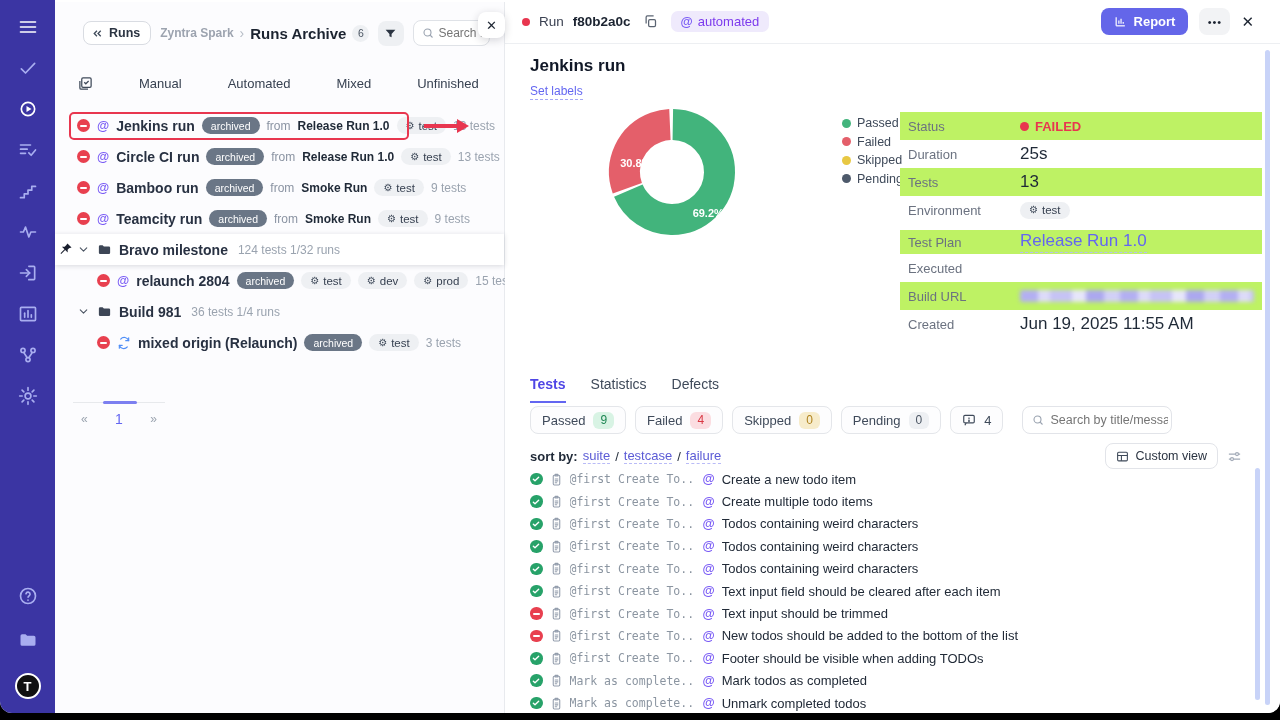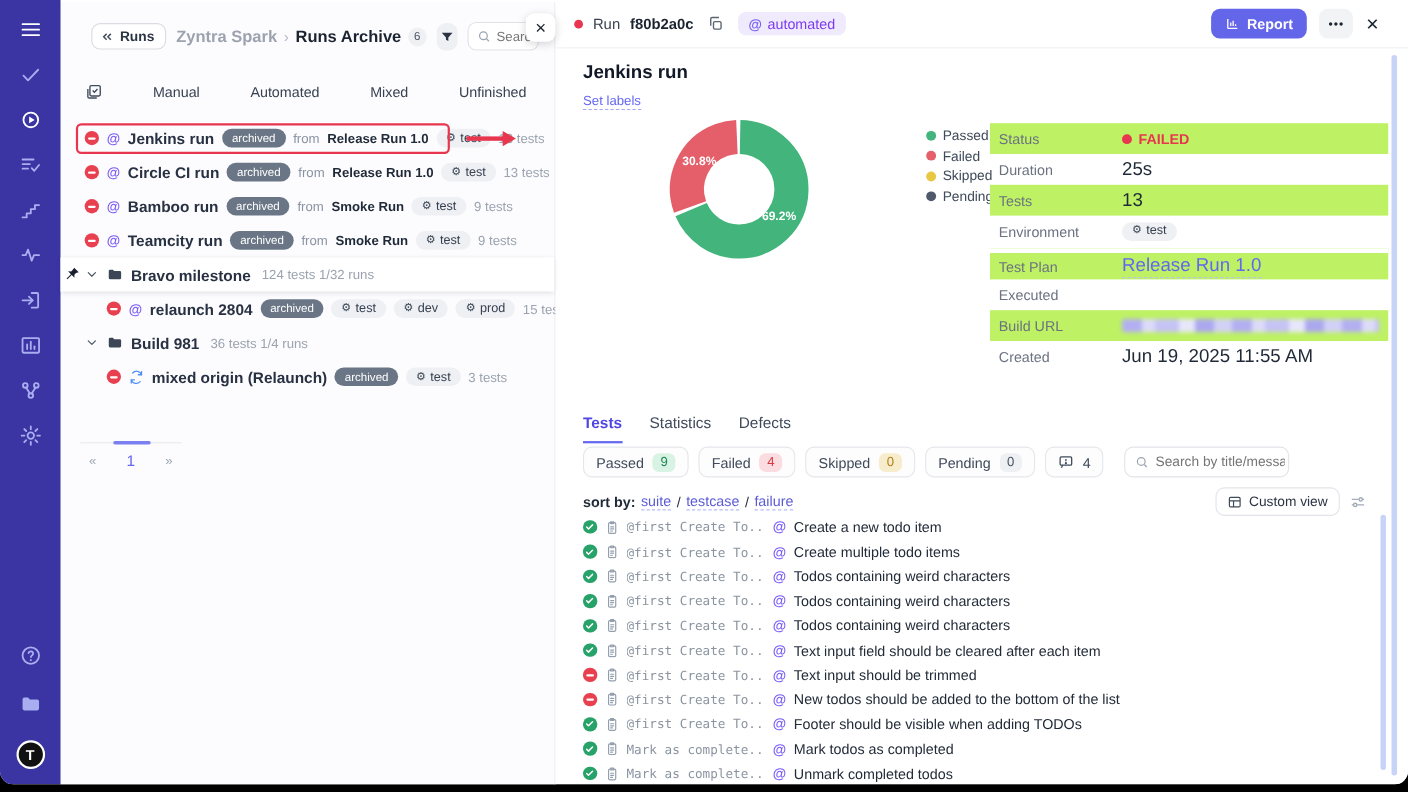--- a/index.html
+++ b/index.html
@@ -15,21 +15,21 @@
   .sb-icon.active { color:#ffffff; }
   .sb-icon.menu { color:#ffffff; }
   .avatar-t { width:26px; height:26px; border-radius:50%; background:#111; border:2px solid #fff; color:#fff; font-size:13px; font-weight:bold; display:flex; align-items:center; justify-content:center; }
 
   
   .left-panel { position:absolute; left:55px; top:2px; width:450px; height:100%; background:#fcfcfe; border-right:1px solid #e8eaee; }
   .lp-header { position:absolute; left:0; top:18px; width:100%; display:flex; align-items:center; padding:0 14px 0 28px; gap:9px; }
   .chip-back { display:flex; align-items:center; gap:5px; border:1px solid #d9dce2; background:#fff; border-radius:8px; padding:4px 10px 4px 7px; font-size:12.5px; font-weight:600; color:#2b3442; cursor:pointer; }
   .chip-back svg { width:13px; height:13px; color:#3f4a5a; }
   .breadcrumb { display:flex; align-items:center; gap:6px; white-space:nowrap; }
-  .bc-project { font-size:15px; font-weight:600; color:#9ca3af;text-align:right; }
+  .bc-project { font-size:12px; font-weight:600; color:#9ca3af;text-align:right; }
   .bc-sep { font-size:14px; color:#b6bcc6; }
   .bc-current { font-size:15px; font-weight:700; color:#1b2330; }
   .bc-count { width:17px; height:17px; border-radius:50%; background:#eef0f3; color:#4b5563; font-size:10.5px; display:flex; align-items:center; justify-content:center; }
   .chip-filter { width:27px; height:25px; background:#eef0f3; border-radius:8px; display:flex; align-items:center; justify-content:center; cursor:pointer; }
   .chip-filter svg { width:13px; height:13px; color:#2b3442; }
   .lp-search { display:flex; align-items:center; gap:5px; border:1px solid #dfe2e7; background:#fff; border-radius:8px; height:26px; padding:0 8px; width:82px; overflow:hidden; }
   .lp-search svg { width:12px; height:12px; color:#9aa3b0; flex:none; }
   .lp-search input { border:none; outline:none; width:60px; font-size:12px; color:#374151; background:transparent; }
   .close-card { position:absolute; left:423px; top:10px; width:27px; height:26px; background:#fff; border-radius:8px; box-shadow:0 2px 8px rgba(20,24,40,.18); display:flex; align-items:center; justify-content:center; font-size:13px; color:#1b2330; cursor:pointer; z-index:6; }
 
@@ -78,21 +78,21 @@
   .rp-header-right { margin-left:auto; display:flex; align-items:center; gap:11px; }
   .btn-report { display:flex; align-items:center; gap:7px; background:#6466e9; color:#fff; font-size:13px; font-weight:600; border:none; border-radius:8px; padding:6px 13px; cursor:pointer; }
   .btn-report svg { width:13px; height:13px; }
   .btn-more { background:#f2f3f5; border:none; border-radius:8px; width:31px; height:27px; font-size:11px; color:#1b2330; letter-spacing:1px; cursor:pointer; }
   .btn-close { background:none; border:none; font-size:15px; color:#1b2330; cursor:pointer; }
 
   .rp-title { position:absolute; left:25px; top:56px; font-size:17px; font-weight:700; color:#111827; }
   .set-labels { position:absolute; left:25px; top:84px; font-size:12px; color:#6366f1; border-bottom:1px dashed #a6a8f5; padding-bottom:1px; cursor:pointer; }
 
   .donut-wrap { position:absolute; left:97px; top:102px; width:140px; height:140px; }
-  .donut-label { position:absolute; font-size:11px; font-weight:700; color:#fff; transform:translate(-50%,-50%); }
+  .donut-label { position:absolute; font-size:11px; font-weight:700; color:#fff; transform:translate(-50%,-50%);margin-top:16px; }
   .legend { position:absolute; left:337px; top:116px; display:flex; flex-direction:column; gap:4.5px; }
   .legend-item { display:flex; align-items:center; gap:6px; }
   .legend-dot { width:9px; height:9px; border-radius:50%; flex:none; }
   .legend-txt { font-size:12.5px; color:#3f4a5a; }
 
   .info-table { position:absolute; left:395px; top:112px; width:362px; }
   .info-row { display:flex; align-items:center; min-height:28px; padding:0 8px; }
   .info-row.alt { background:#bef264; }
   .info-row.divided { border-top:4px solid #fff; margin-top:2px; }
   .info-label { width:112px; flex:none; font-size:13px; color:#6b7280; }

